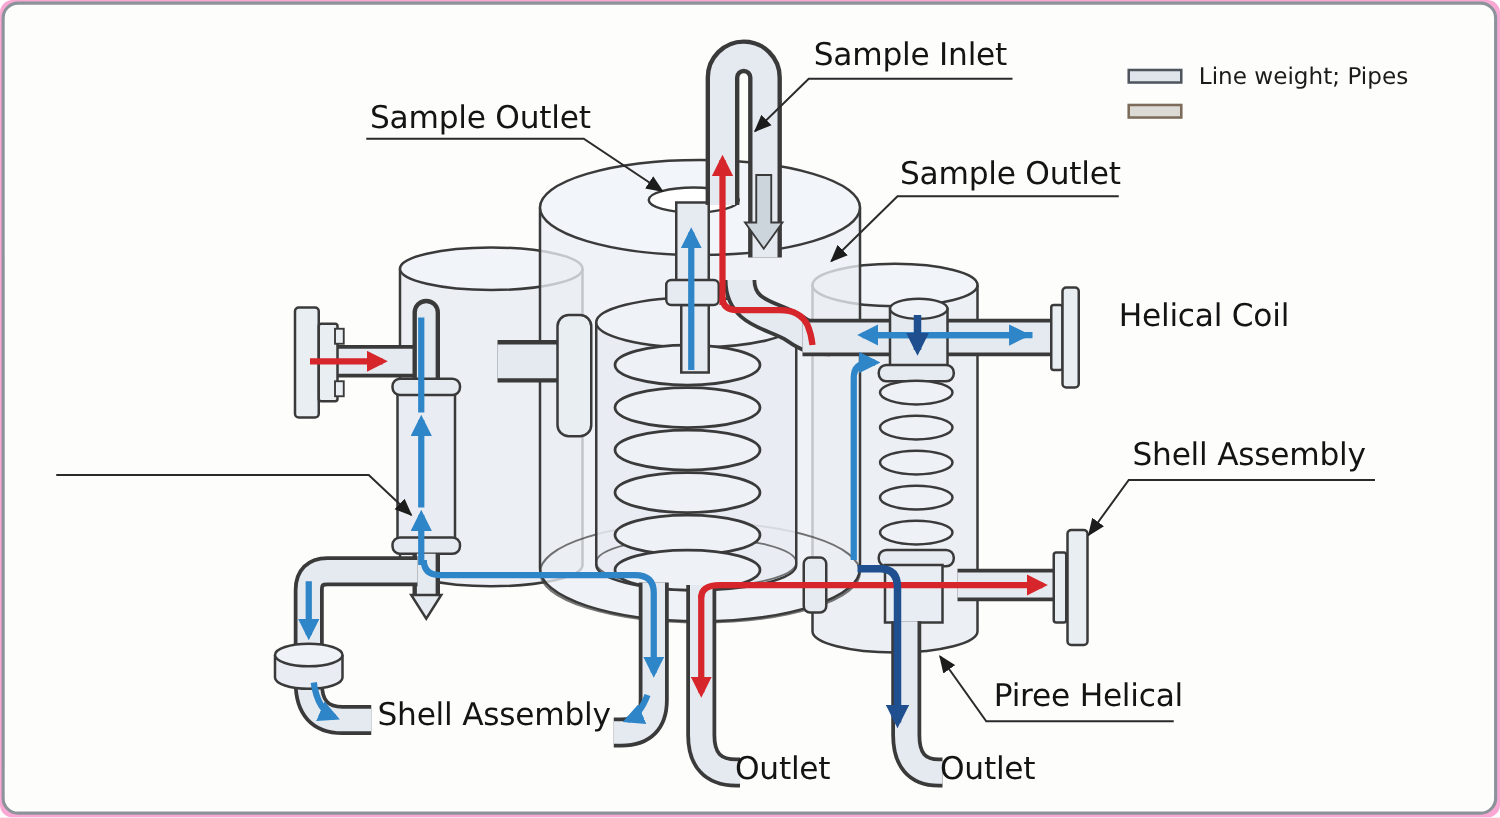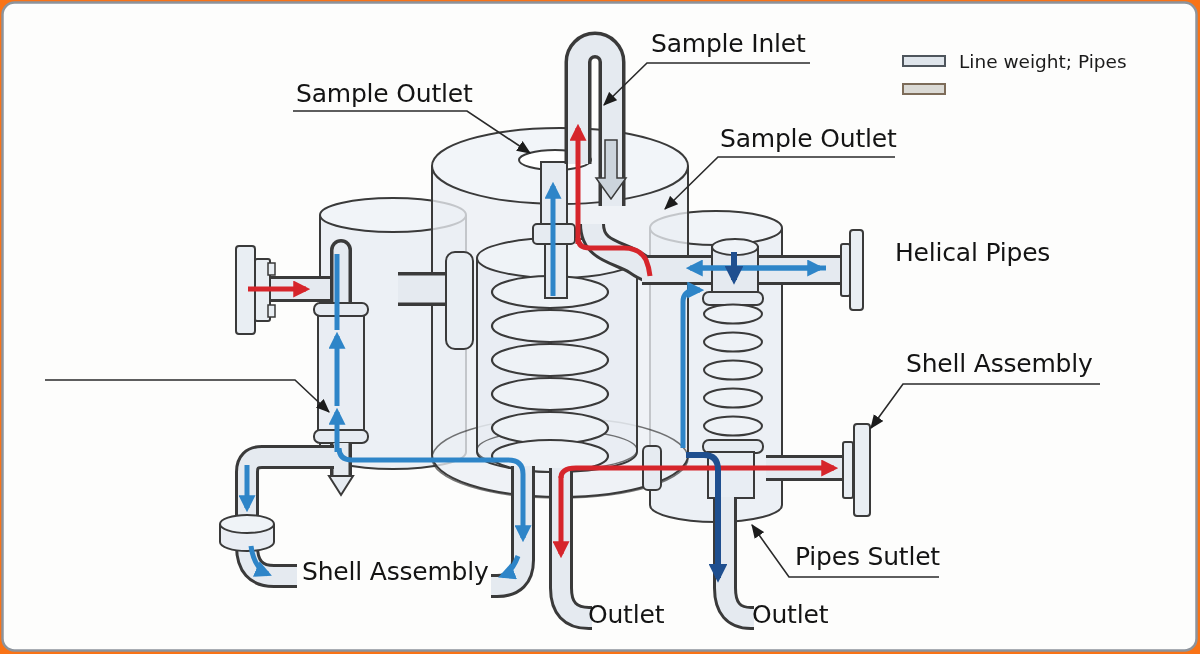--- a/index.html
+++ b/index.html
@@ -1,17 +1,17 @@
 <!DOCTYPE html>
 <html><head>
 <meta charset="utf-8">
 <style>
   html,body { margin:0; padding:0; background:#ffffff; }
-  .stage { position:relative; width:1200px; height:654px; background:#f97316;
-           font-family:"DejaVu Sans", sans-serif; overflow:hidden; }
+  .stage { position:relative; width:1200px; height:654px; background:#f9a8d4;
+           font-family:"DejaVu Sans", sans-serif; overflow:hidden;border-radius:10px; }
   .stage svg { position:absolute; left:0; top:0; }
   .lbl { position:absolute; font-size:25px; line-height:1.12; color:#141414;
          white-space:nowrap; letter-spacing:-0.2px; }
   .po  { fill:none; stroke:#3a3a3a; }
   .pi  { fill:none; stroke:#e5eaf0; }
   .legend { position:absolute; left:902px; top:47px; }
   .legend-row { display:flex; align-items:center; height:28px; }
   .swatch { width:44px; height:12px; margin-right:13px; box-sizing:border-box; }
   .sw-0 { background:#dfe5eb; border:2px solid #4e555c; }
   .sw-1 { background:#dbdad5; border:2px solid #7d6c59; }
@@ -201,23 +201,23 @@
     <path d="M895 157 H718 L665 209" marker-end="url(#mblk)"></path>
     <path d="M45 380 H295 L329 412" marker-end="url(#mblk)"></path>
     <path d="M1100 384 H903 L871 428" marker-end="url(#mblk)"></path>
     <path d="M939 577 H789 L752 525" marker-end="url(#mblk)"></path>
   </g>
 </svg>
 
 <div class="lbl" style="left:651px; top:30px">Sample Inlet</div>
 <div class="lbl" style="left:296px; top:80px">Sample Outlet</div>
 <div class="lbl" style="left:720px; top:125px">Sample Outlet</div>
-<div class="lbl" style="left:895px; top:239px">Helical Pipes</div>
+<div class="lbl" style="left:895px; top:239px">Helical Coil</div>
 <div class="lbl" style="left:906px; top:350px">Shell Assembly</div>
-<div class="lbl" style="left:795px; top:543px">Pipes Sutlet</div>
+<div class="lbl" style="left:795px; top:543px">Piree Helical</div>
 <div class="lbl" style="left:302px; top:558px">Shell Assembly</div>
 <div class="lbl" style="left:588px; top:601px">Outlet</div>
 <div class="lbl" style="left:752px; top:601px">Outlet</div>
 
 <div class="legend">
   <div class="legend-row">
     <span class="swatch sw-0"></span>
     <span class="txt">Line weight; Pipes</span>
   </div>
   <div class="legend-row">

